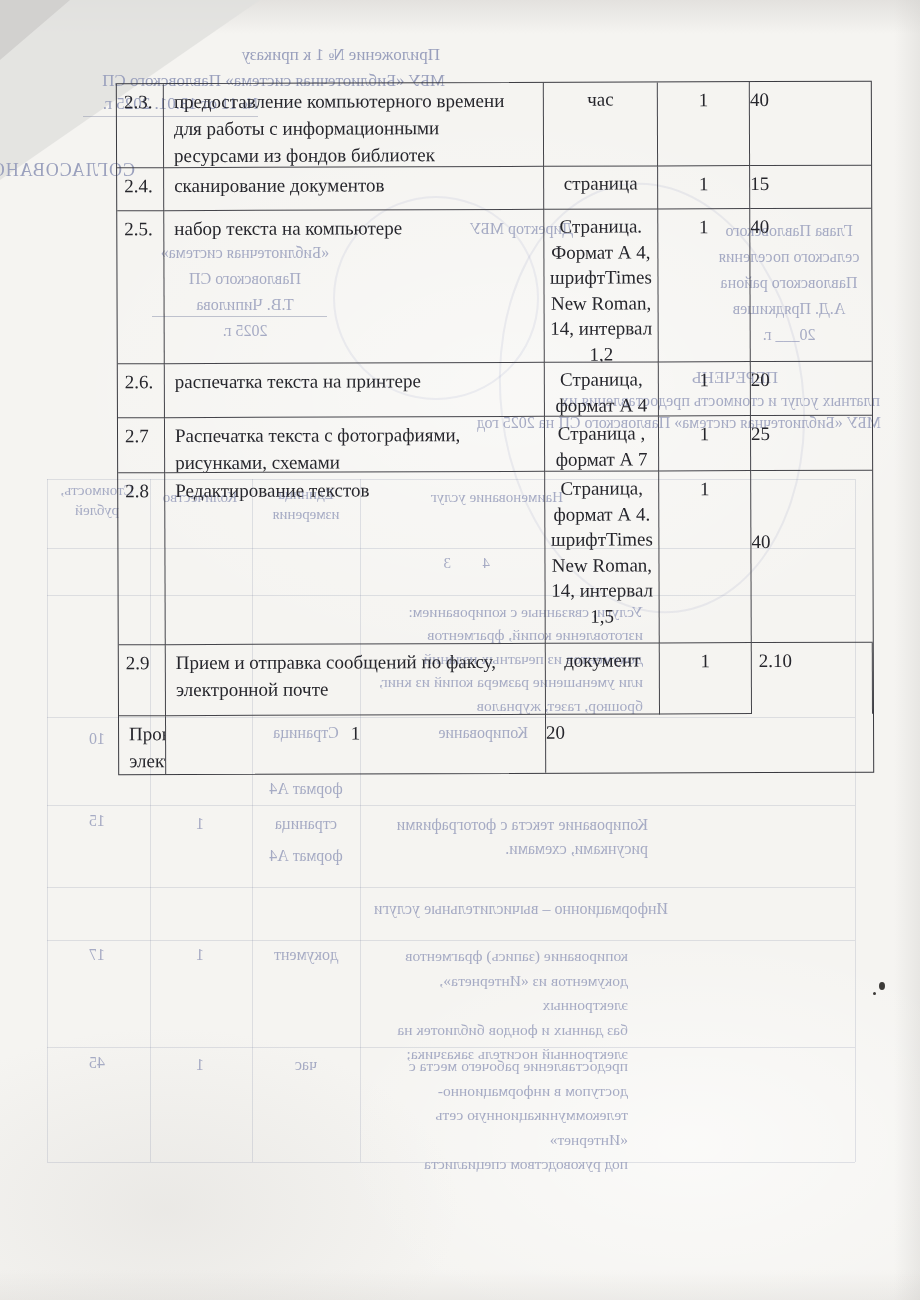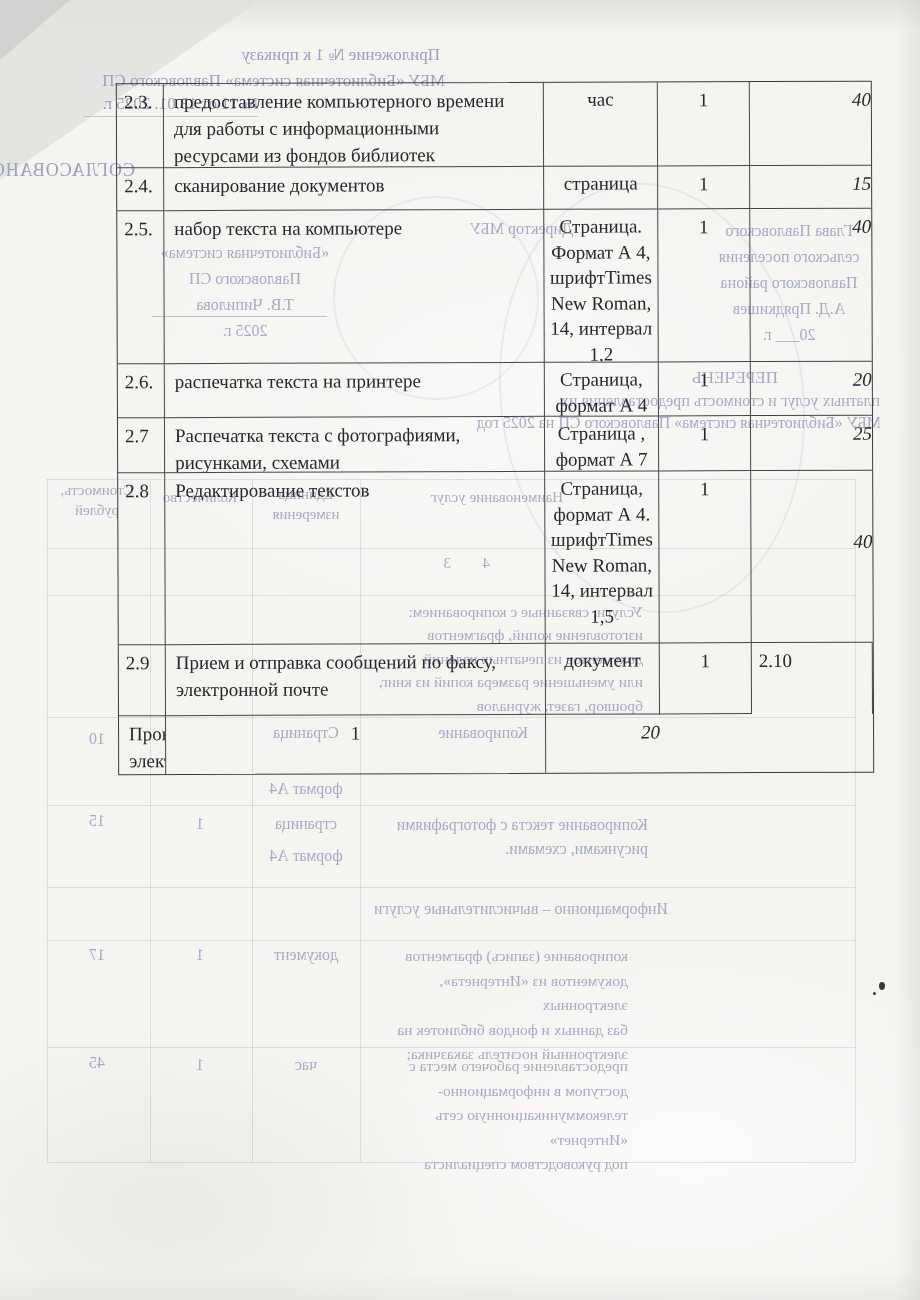--- a/index.html
+++ b/index.html
@@ -52,21 +52,21 @@
     color:#26262c;font-size:19px;line-height:27px;
   }
   .c{border-right:1.4px solid #44444a;border-bottom:1.4px solid #44444a;
      white-space:pre-line;box-sizing:border-box;overflow:hidden;}
   .c.lastcol{border-right:none;}
   .c.lastrow{border-bottom:none;}
   .c-num{padding:4px 16px 0 7px;}
   .c-name{padding:4px 6px 0 10px;}
   .c-unit{padding:4px 2px 0 2px;text-align:center;line-height:25.5px;}
   .c-qty{padding:4px 0 0 0;text-align:center;}
-  .c-price{padding:4px 0 0 0;text-align:right;font-style:italic;}
+  .c-price{padding:4px 0 0 0;text-align:left;}
   .c-price.offset{padding-top:57px;}
   .speck{position:absolute;background:#3c3a38;border-radius:50%;}
 </style>
 </head>
 <body>
 
 <div class="paper-shading"></div>
 <div class="corner-tl"></div>
 <div class="corner-tl2"></div>
 

